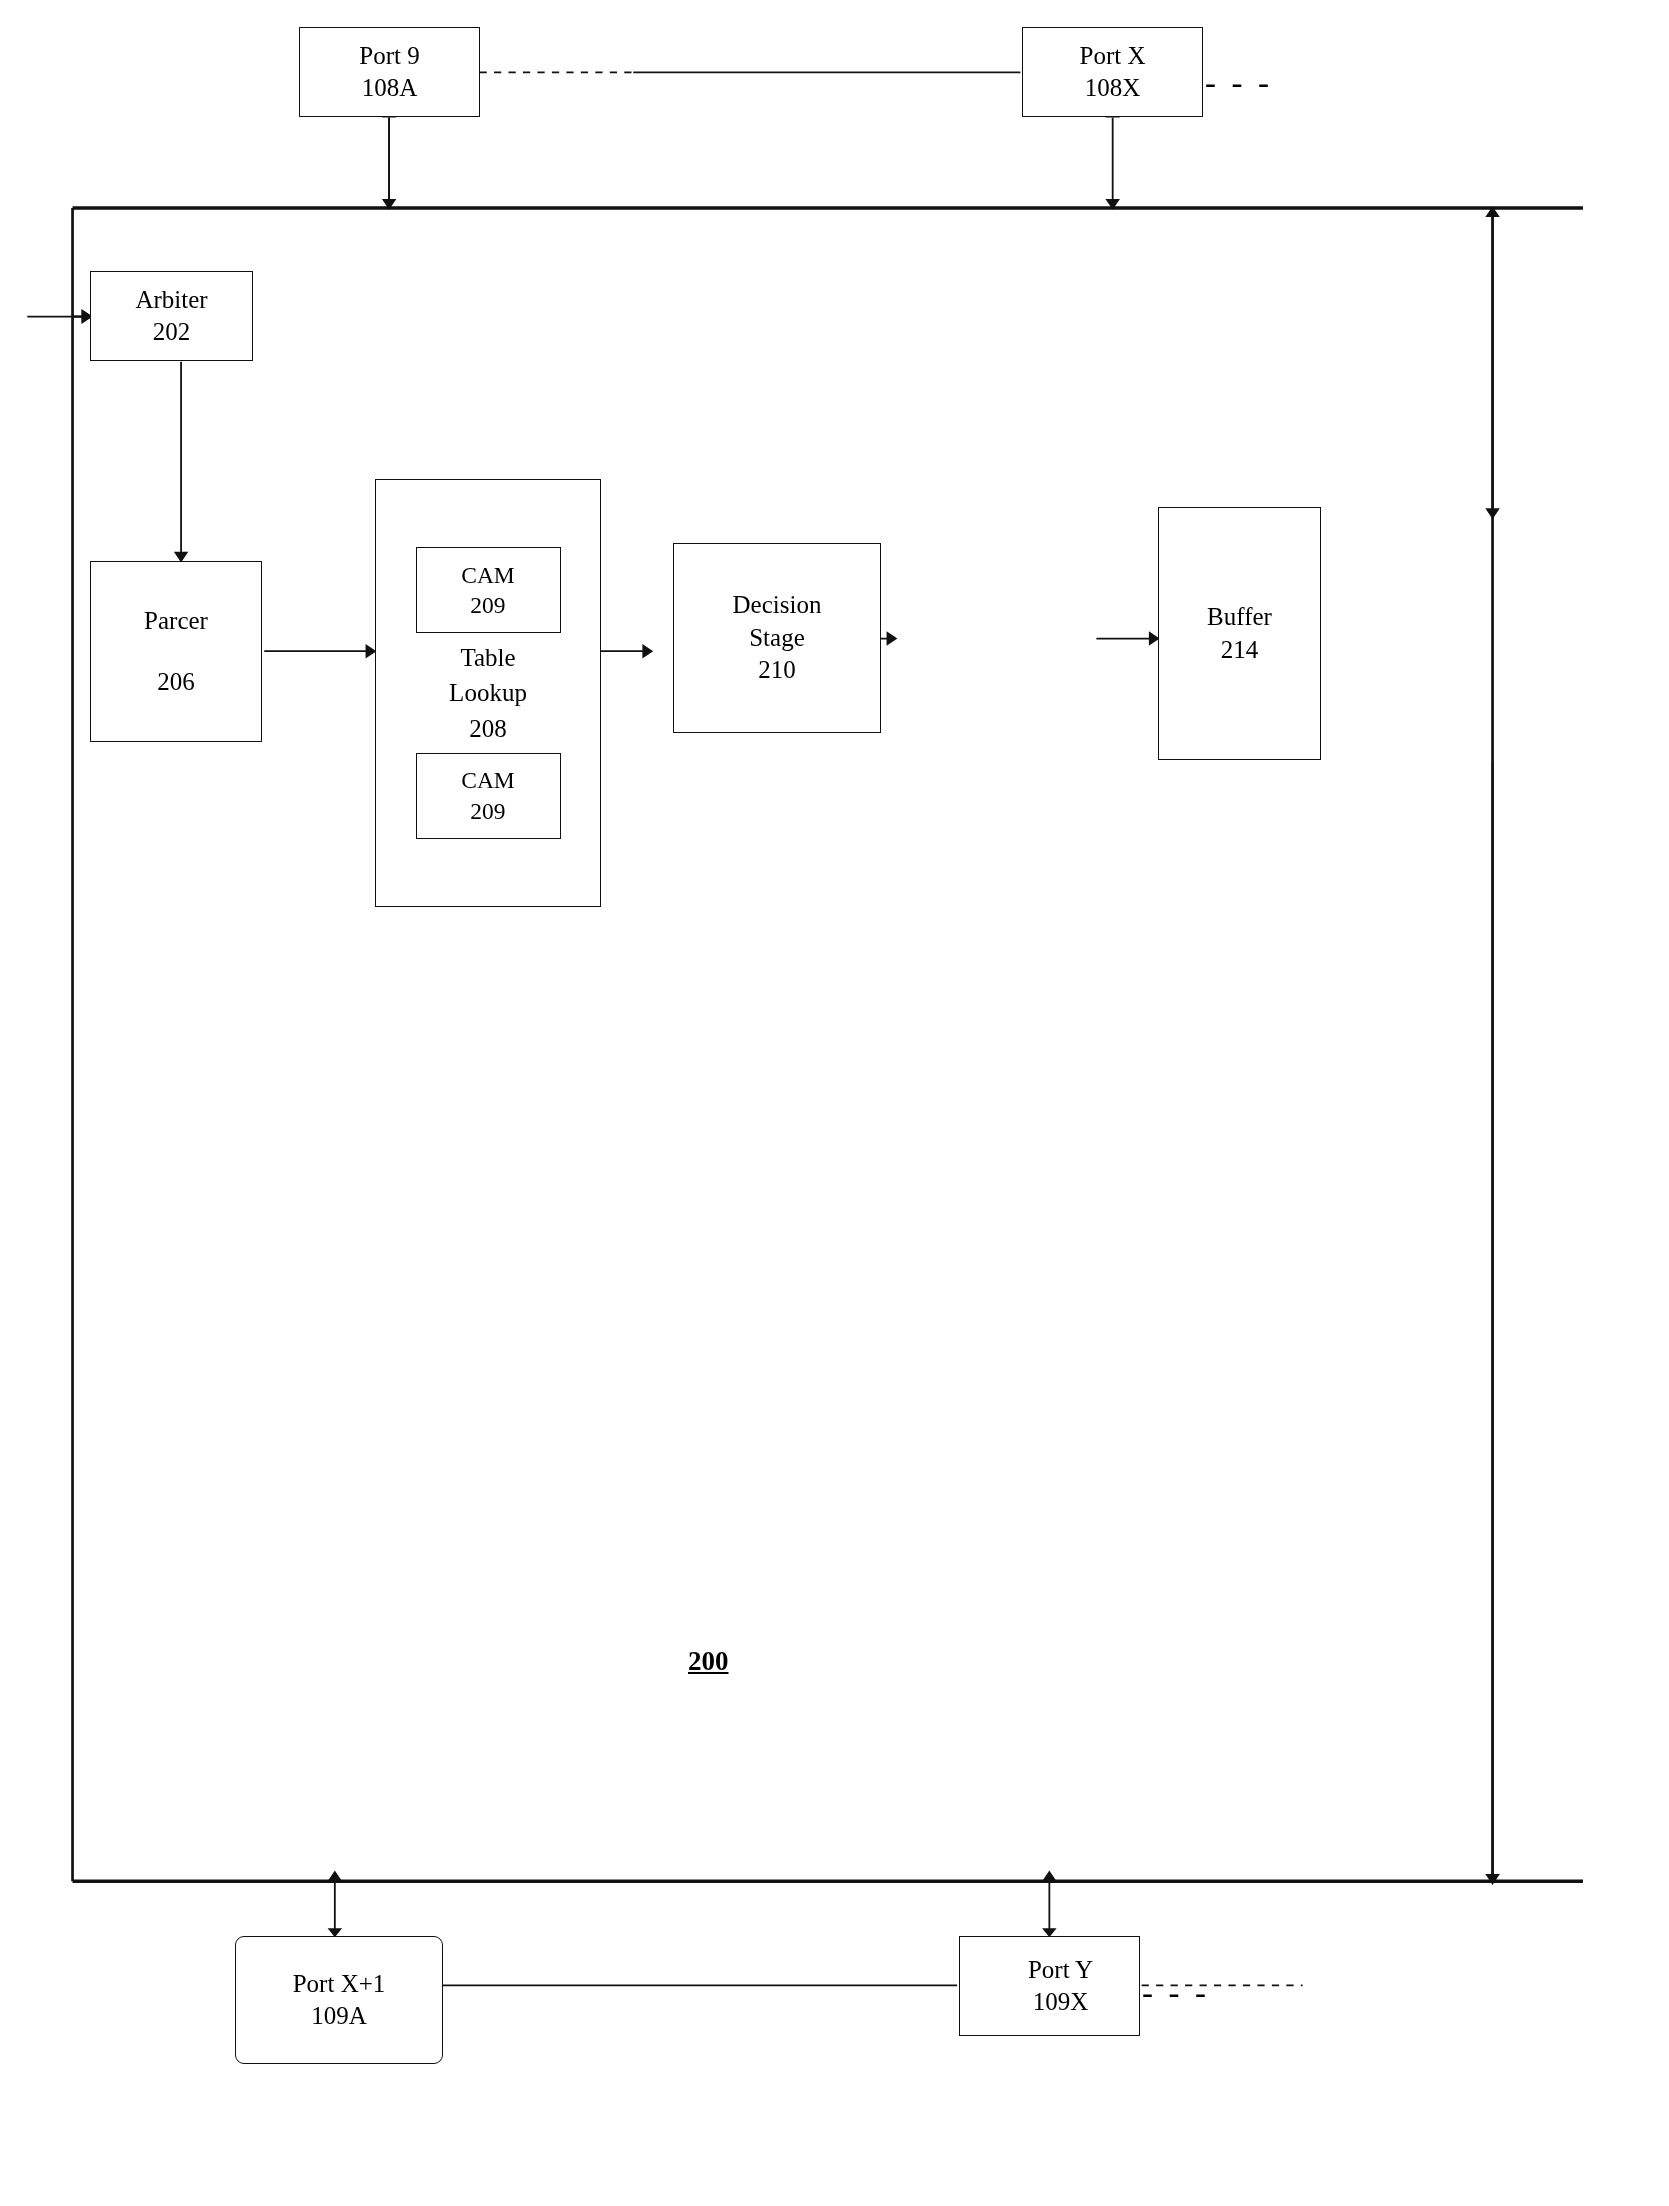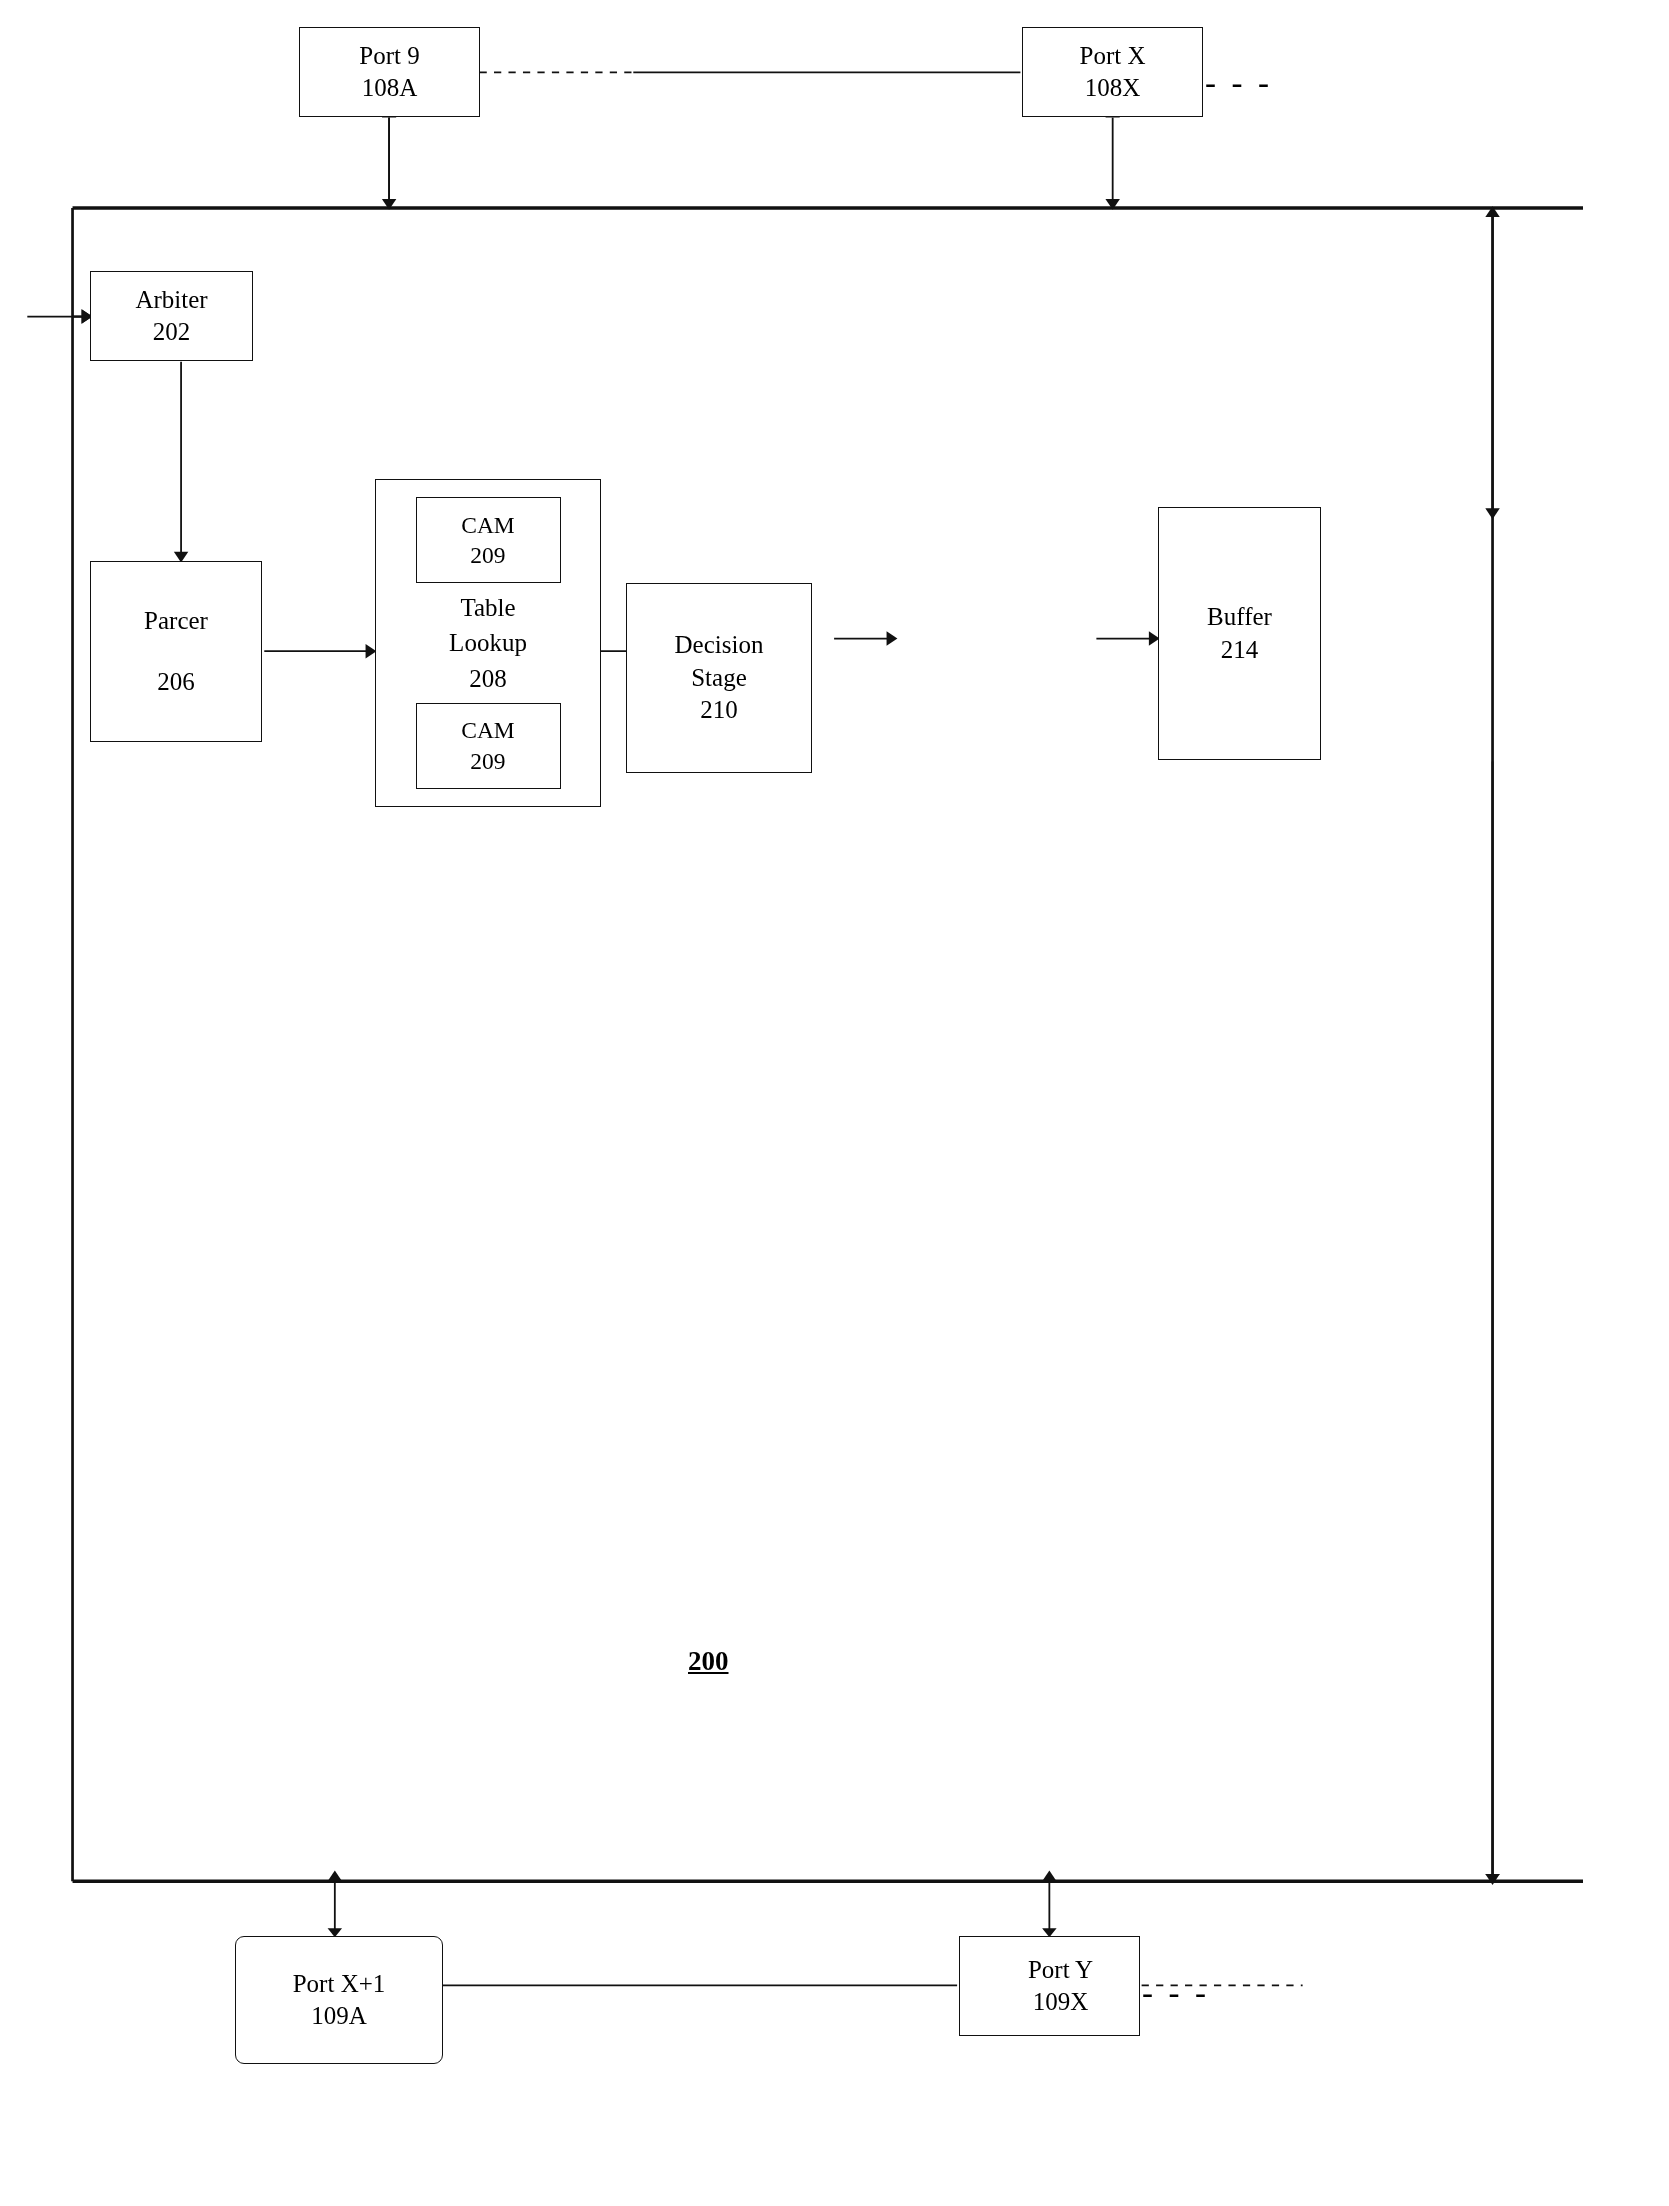--- a/index.html
+++ b/index.html
@@ -137,35 +137,35 @@
   <div class="box" style="left:90px; top:271px; width:163px; height:90px;">
     <span class="box-label">Arbiter</span>
     <span class="box-number">202</span>
   </div>
 
   <div class="box" style="left:90px; top:561px; width:172px; height:181px;gap:28px;">
     <span class="box-label">Parcer</span>
     <span class="box-number">206</span>
   </div>
 
-  <div class="box" style="left:375px; top:479px; width:226px; height:328px; font-size:27px;">
+  <div class="box" style="left:375px; top:479px; width:226px; height:428px; font-size:27px;">
 
     <div class="box" style="position:relative; width:145px; height:86px; margin-bottom:7.2px; border:1.8px solid #111;">
       <span style="font-size:23.5px;">CAM<br>209</span>
     </div>
     <div style="text-align:center; line-height:1.3;">
       <span style="font-size:25px;">Table<br>Lookup<br>208</span>
     </div>
 
     <div class="box" style="position:relative; width:145px; height:86px; margin-top:7.2px; border:1.8px solid #111;">
       <span style="font-size:23.5px;">CAM<br>209</span>
     </div>
   </div>
 
-  <div class="box" style="left:626px; top:543px; width:186px; height:190px;margin-top:40px;">
+  <div class="box" style="left:673px; top:543px; width:208px; height:190px;">
     <span class="box-label">Decision<br>Stage</span>
     <span class="box-number">210</span>
   </div>
 
 
   <div class="box" style="left:1158px; top:507px; width:163px; height:253px;">
     <span class="box-label">Buffer</span>
     <span class="box-number">214</span>
   </div>
 

